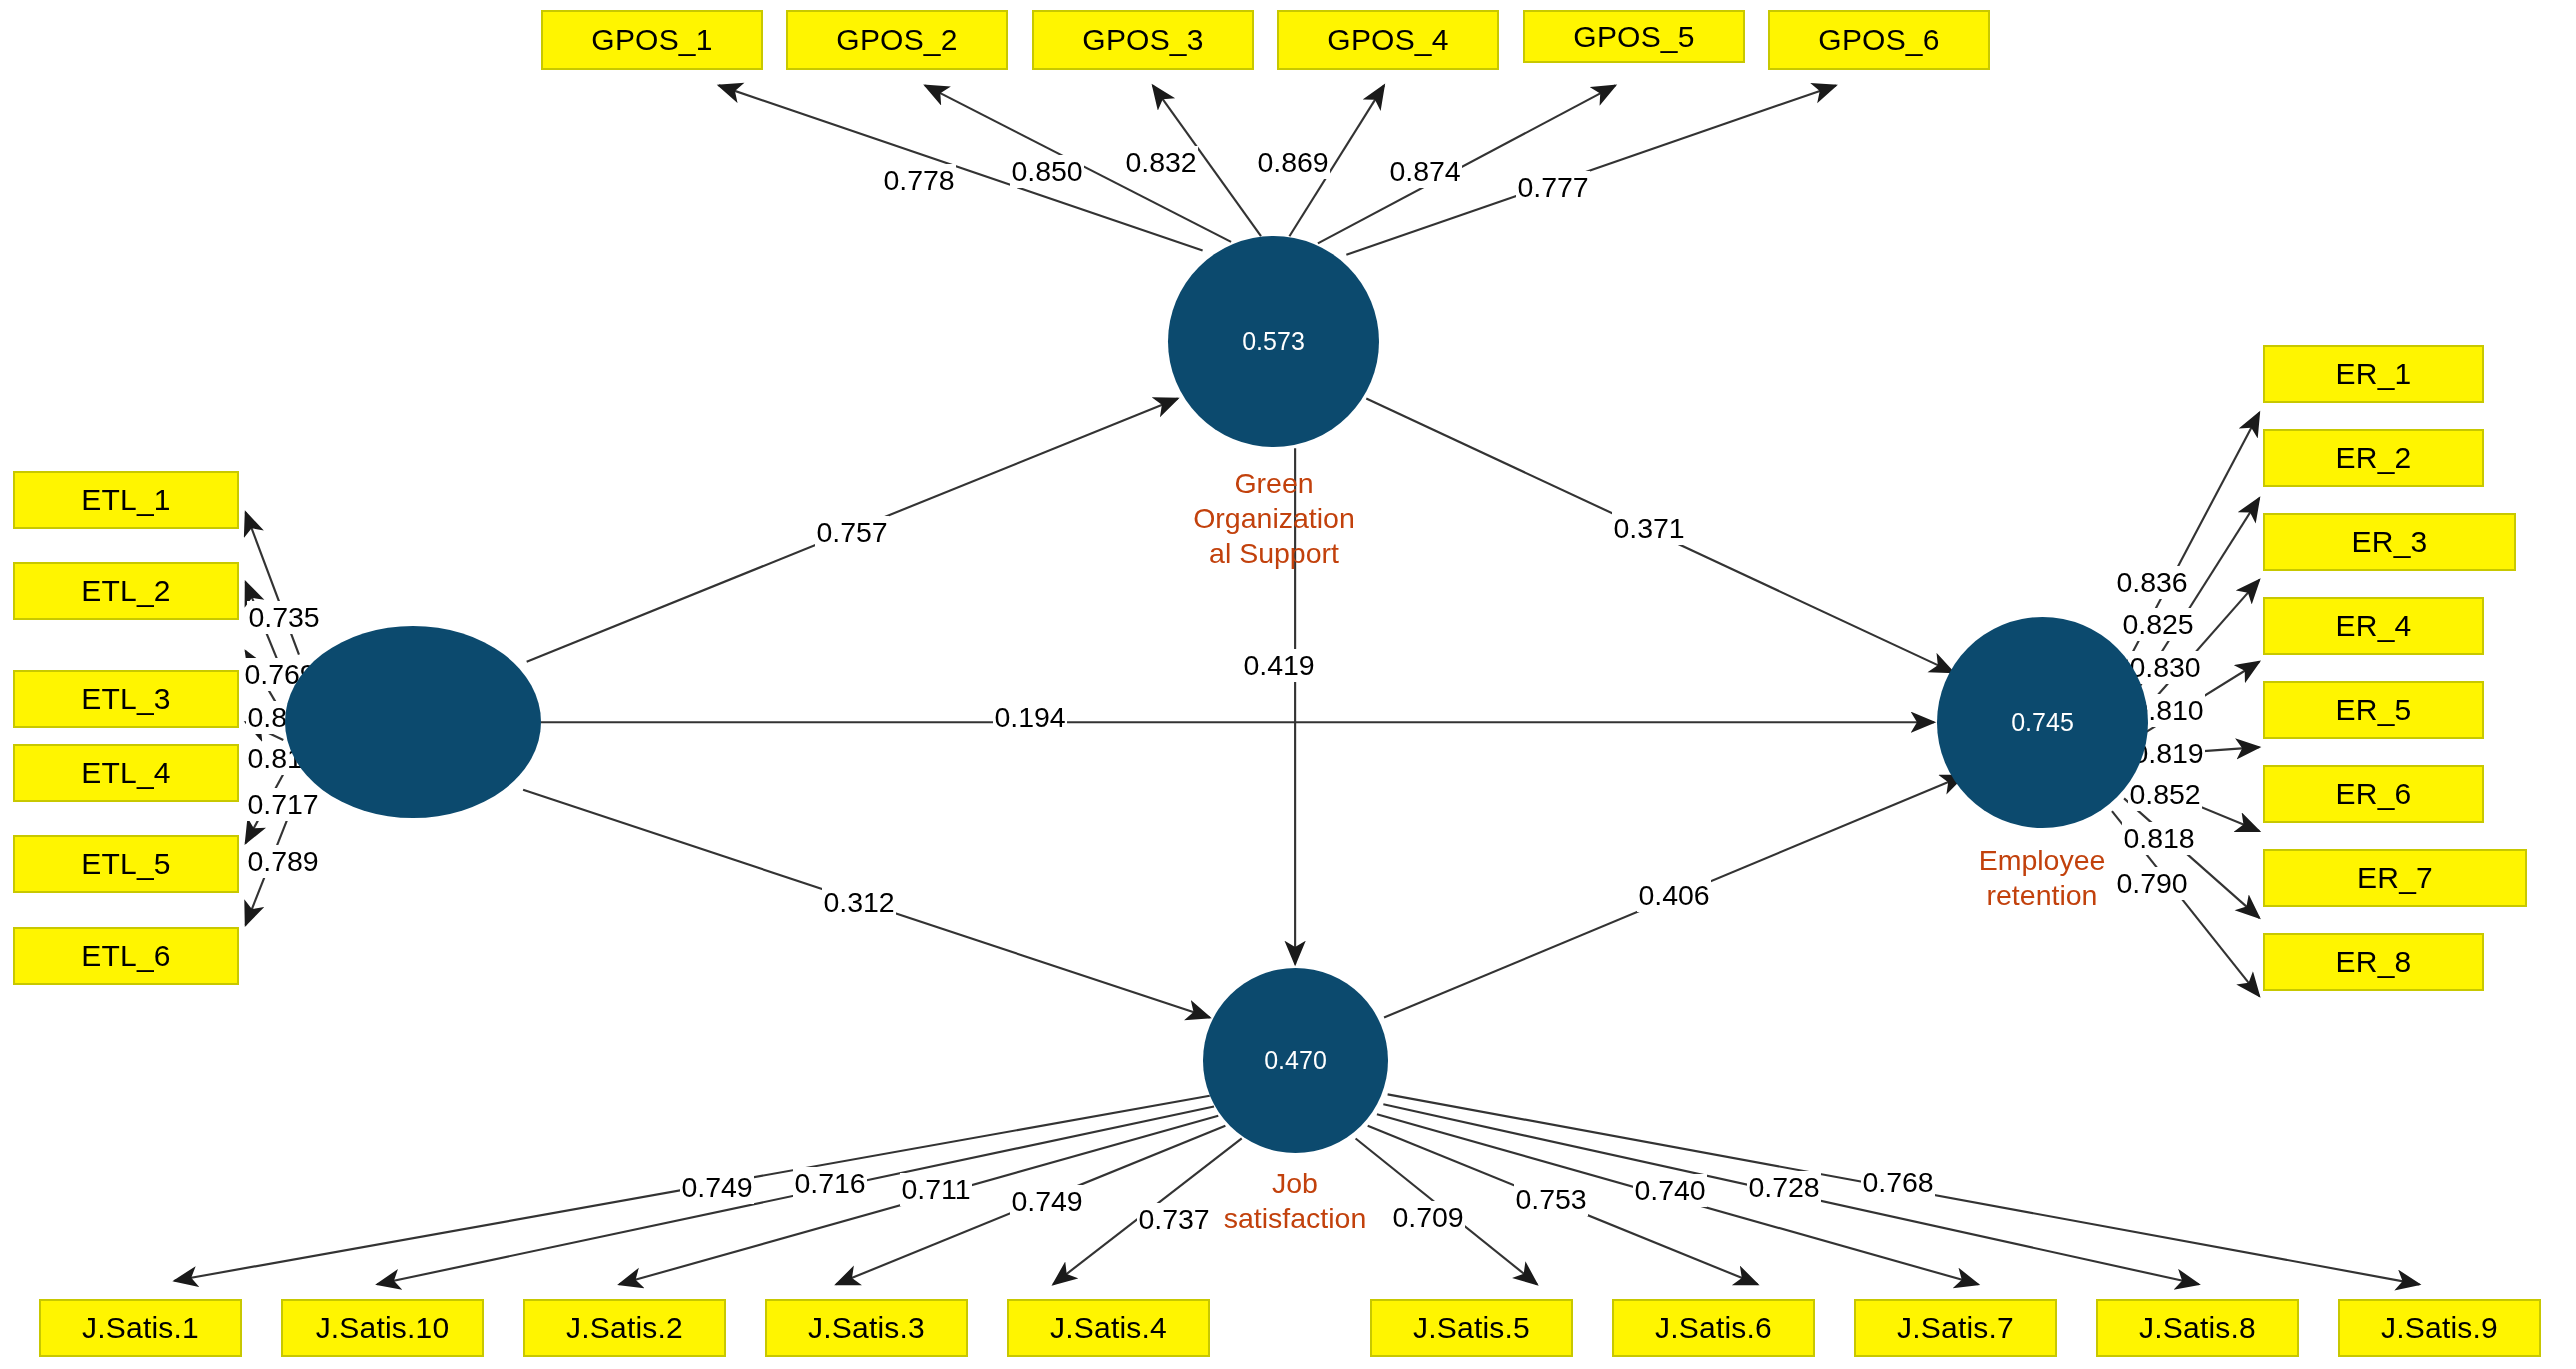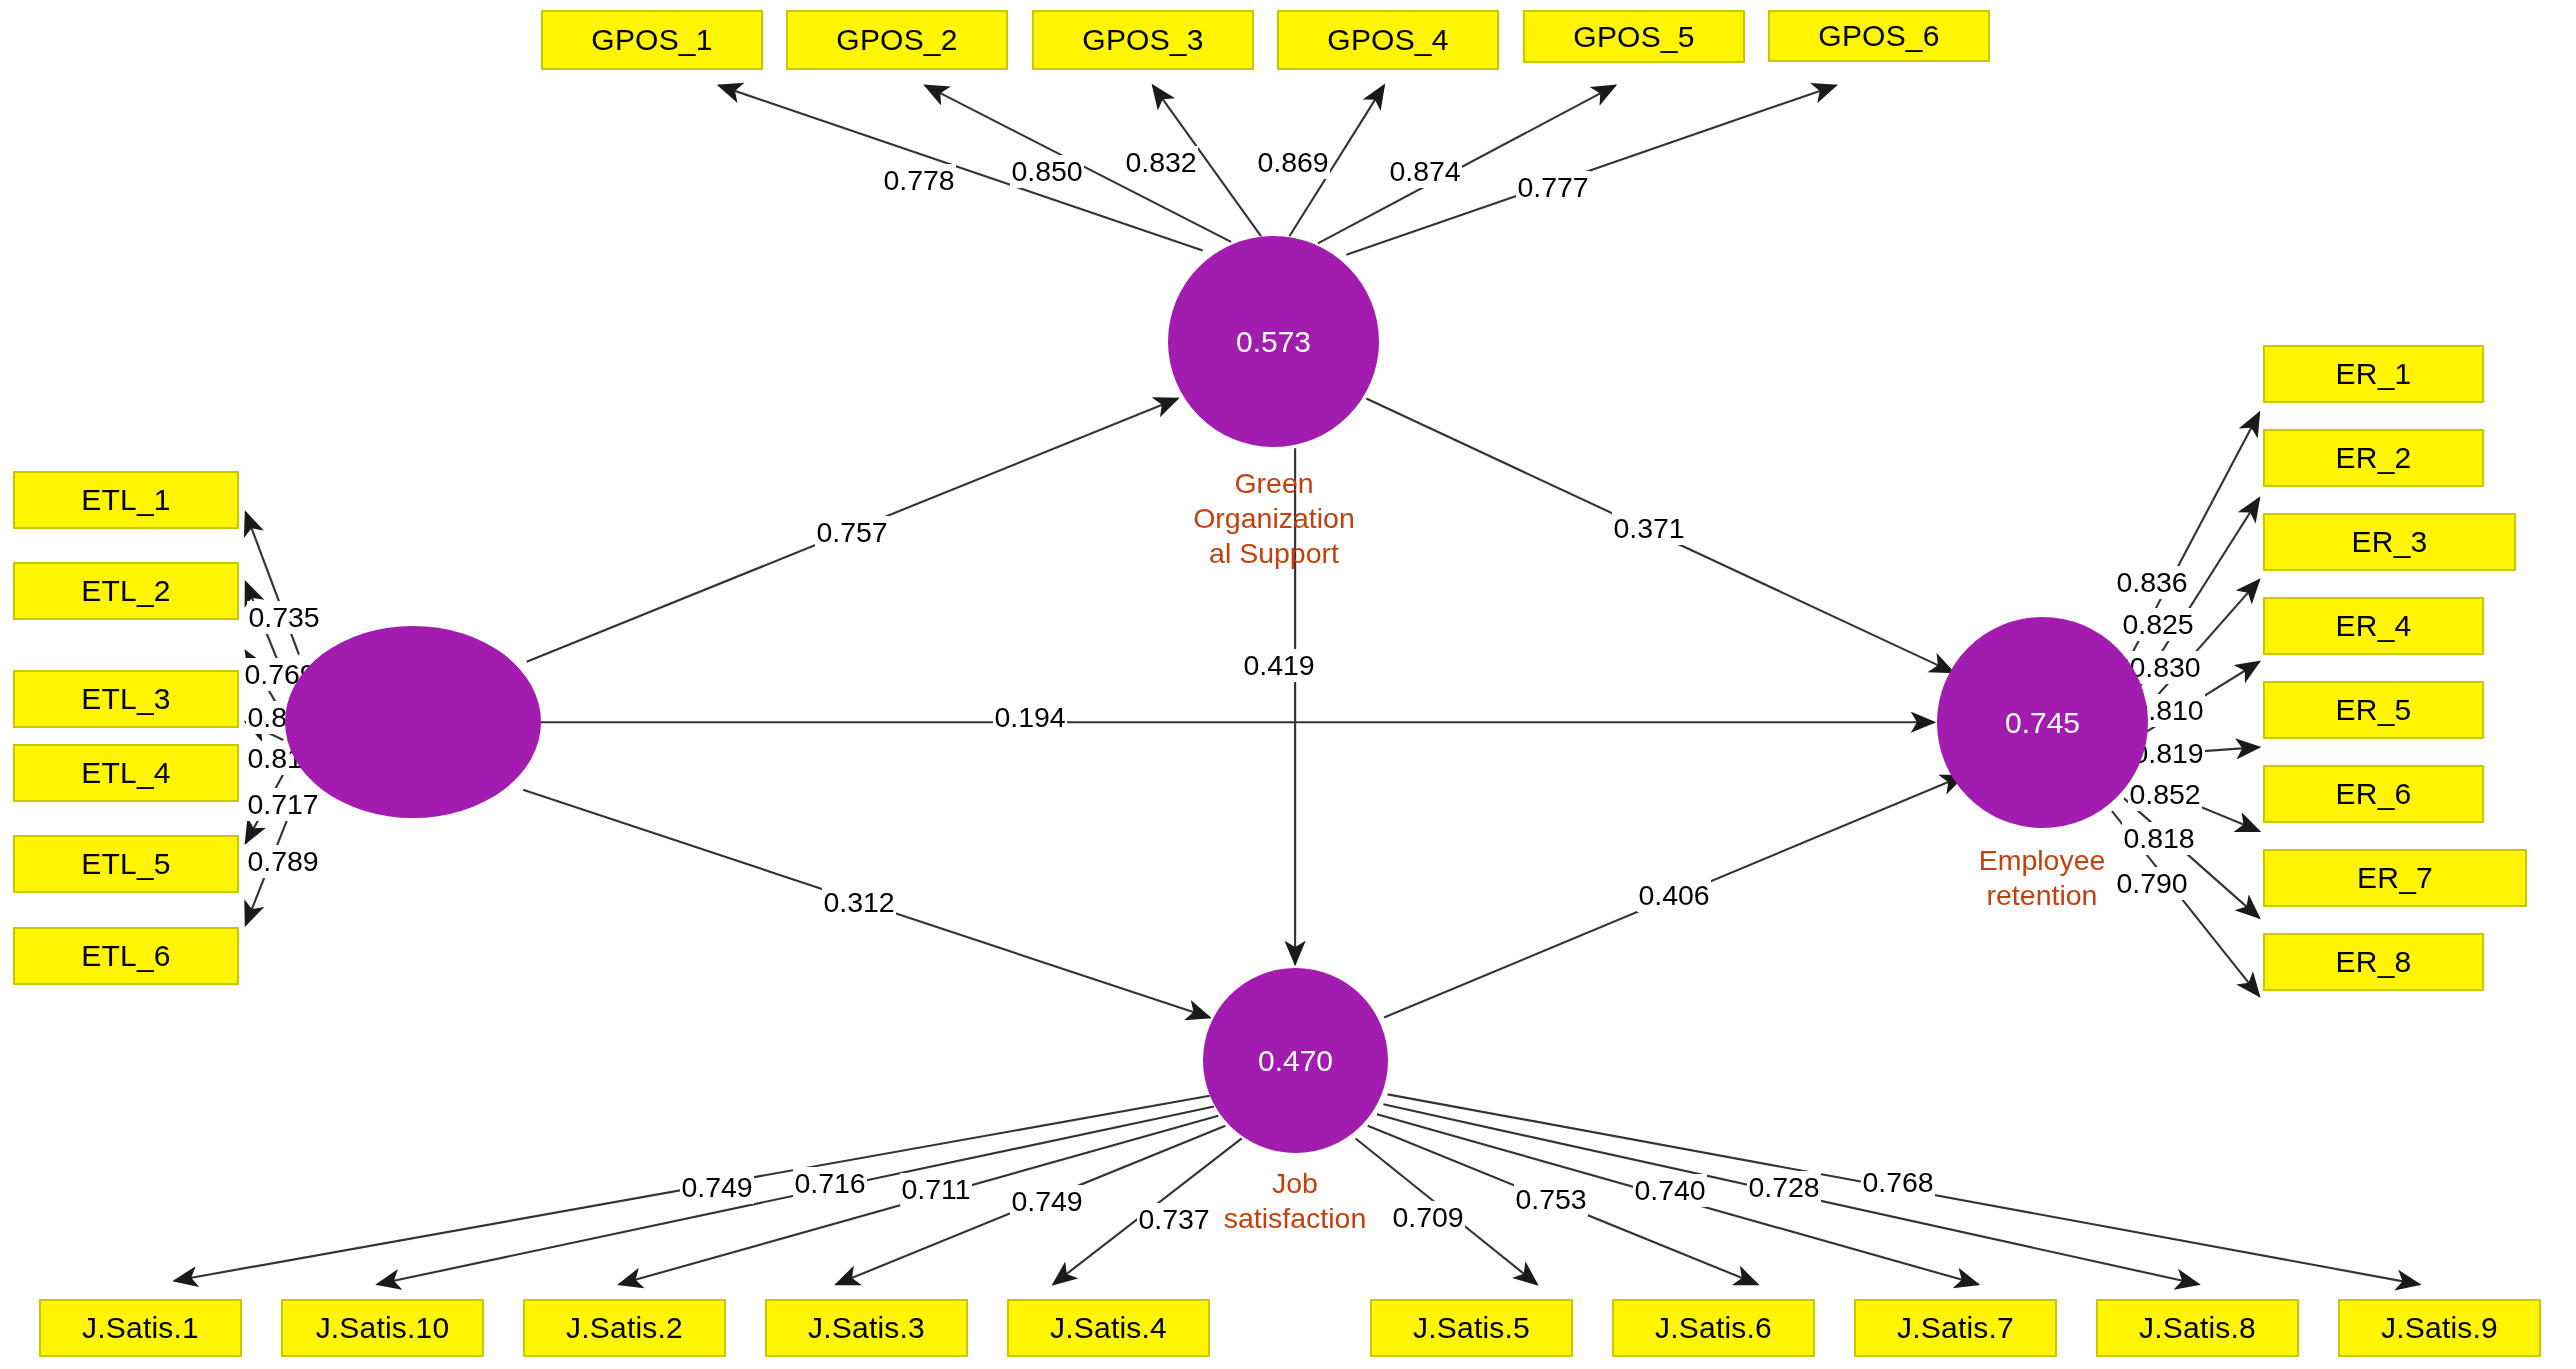--- a/index.html
+++ b/index.html
@@ -13,24 +13,24 @@
     box-sizing:border-box;
     display:flex;align-items:center;justify-content:center;
     color:#000000;
     font-size:30px;
     font-family:"Liberation Sans",sans-serif;
     letter-spacing:0.2px;
   }
   .lv-circle{
     position:absolute;
     border-radius:50%;
-    background:#a21caf;
+    background:#0c4a6e;
     display:flex;align-items:center;justify-content:center;
     color:#ffffff;
-    font-size:30px;
+    font-size:25px;
     font-family:"Liberation Sans",sans-serif;
   }
   .lv-label{
     position:absolute;
     text-align:center;
     color:#c2410c;
     font-size:28.5px;
     line-height:1.22;
     font-family:"Liberation Sans",sans-serif;
     white-space:pre-line;
@@ -109,21 +109,21 @@
     </div>
   <div class="ind-box" style="left:1032px; top:10px; width:222px; height:60px;">
       <span>GPOS_3</span>
     </div>
   <div class="ind-box" style="left:1277px; top:10px; width:222px; height:60px;">
       <span>GPOS_4</span>
     </div>
   <div class="ind-box" style="left:1523px; top:10px; width:222px; height:53px;">
       <span>GPOS_5</span>
     </div>
-  <div class="ind-box" style="left:1768px; top:10px; width:222px; height:52px;">
+  <div class="ind-box" style="left:1768px; top:10px; width:222px; height:60px;">
       <span>GPOS_6</span>
     </div>
 
   <div class="coef" style="left:882px; top:164px;">0.778</div>
   <div class="coef" style="left:1010px; top:155px;">0.850</div>
   <div class="coef" style="left:1124px; top:146px;">0.832</div>
   <div class="coef" style="left:1256px; top:146px;">0.869</div>
   <div class="coef" style="left:1388px; top:155px;">0.874</div>
   <div class="coef" style="left:1516px; top:171px;">0.777</div>
 

